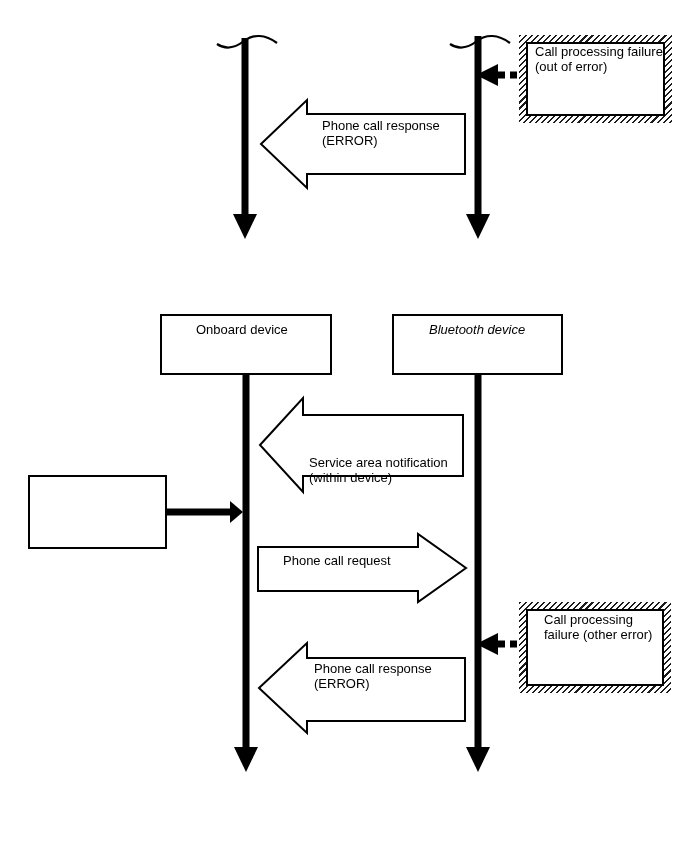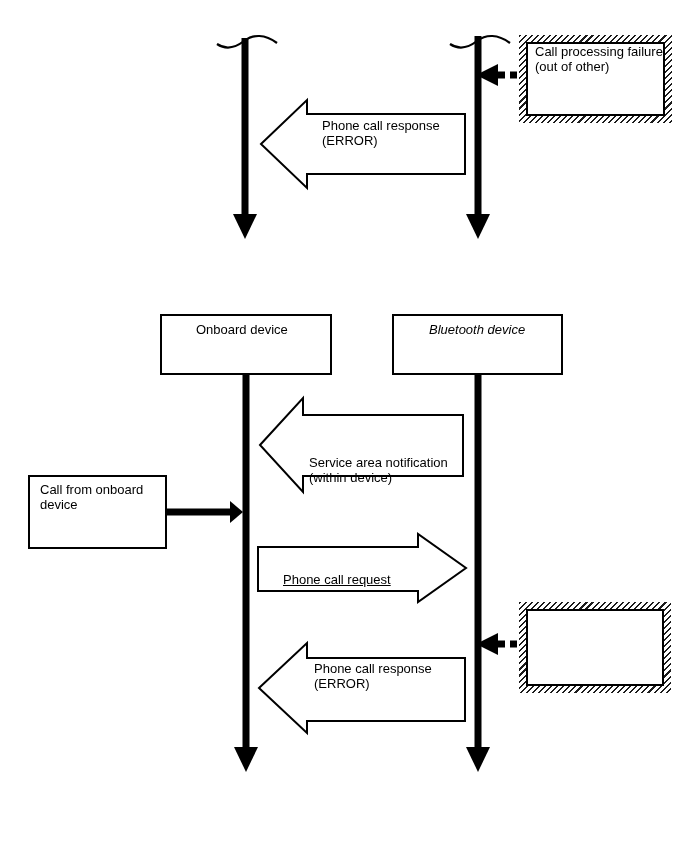--- a/index.html
+++ b/index.html
@@ -63,49 +63,49 @@
     <polygon class="ink-fill" points="476,644 498,633 498,655"></polygon>
 
     <polygon class="hollow-arrow" points="259,688 307,643 307,658 465,658 465,721 307,721 307,733"></polygon>
   </svg>
 
   <div class="hatch-outer" style="left:519px; top:35px; width:153px; height:88px;">
     <div class="hatch-inner"></div>
   </div>
   <div class="label" style="left:535px; top:44px;">
     <div>Call processing failure</div>
-    <div>(out of other)</div>
+    <div>(out of error)</div>
   </div>
 
   <div class="label" style="left:322px; top:118px;">
     <div>Phone call response</div>
     <div>(ERROR)</div>
   </div>
 
   <div class="box" style="left:160px; top:314px; width:172px; height:61px;"></div>
   <div class="label" style="left:196px; top:322px;">Onboard device</div>
 
   <div class="box" style="left:392px; top:314px; width:171px; height:61px;"></div>
   <div class="label" style="left:429px; top:322px;font-style:italic;">Bluetooth device</div>
 
   <div class="label" style="left:309px; top:419px;margin-top:36px;">
     <div>Service area notification</div>
     <div>(within device)</div>
   </div>
 
   <div class="box" style="left:28px; top:475px; width:139px; height:74px;"></div>
-  <div class="label" style="left:40px; top:482px;">
-    <div>Call from onboard</div>
-    <div>device</div>
-  </div>
 
-  <div class="label" style="left:283px; top:572px;text-decoration:underline;">Phone call request</div>
+  <div class="label" style="left:283px; top:553px;">Phone call request</div>
 
   <div class="hatch-outer" style="left:519px; top:602px; width:152px; height:91px;">
     <div class="hatch-inner"></div>
+  </div>
+  <div class="label" style="left:544px; top:612px;">
+    <div>Call processing</div>
+    <div>failure (other error)</div>
   </div>
 
   <div class="label" style="left:314px; top:661px;">
     <div>Phone call response</div>
     <div>(ERROR)</div>
   </div>
 
   <div class="footer-mark" style="left:5px; top:830px;">o</div>
 
 </div>

